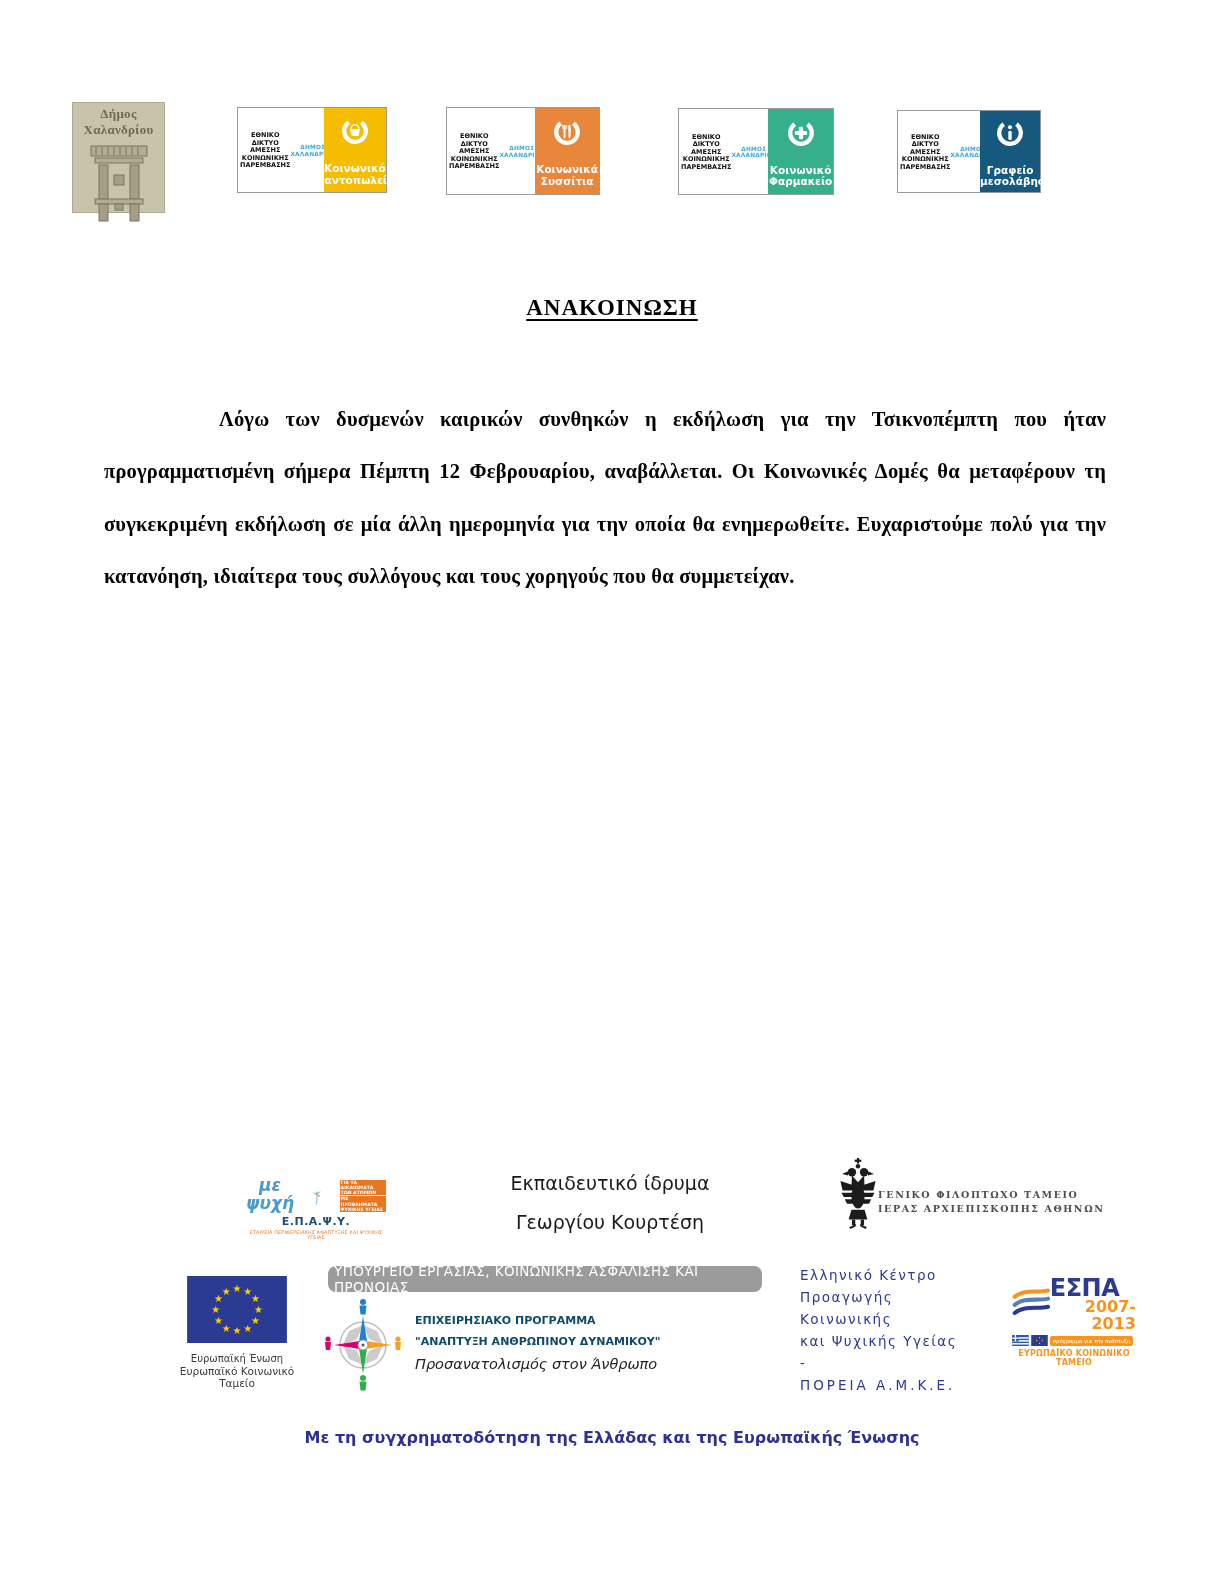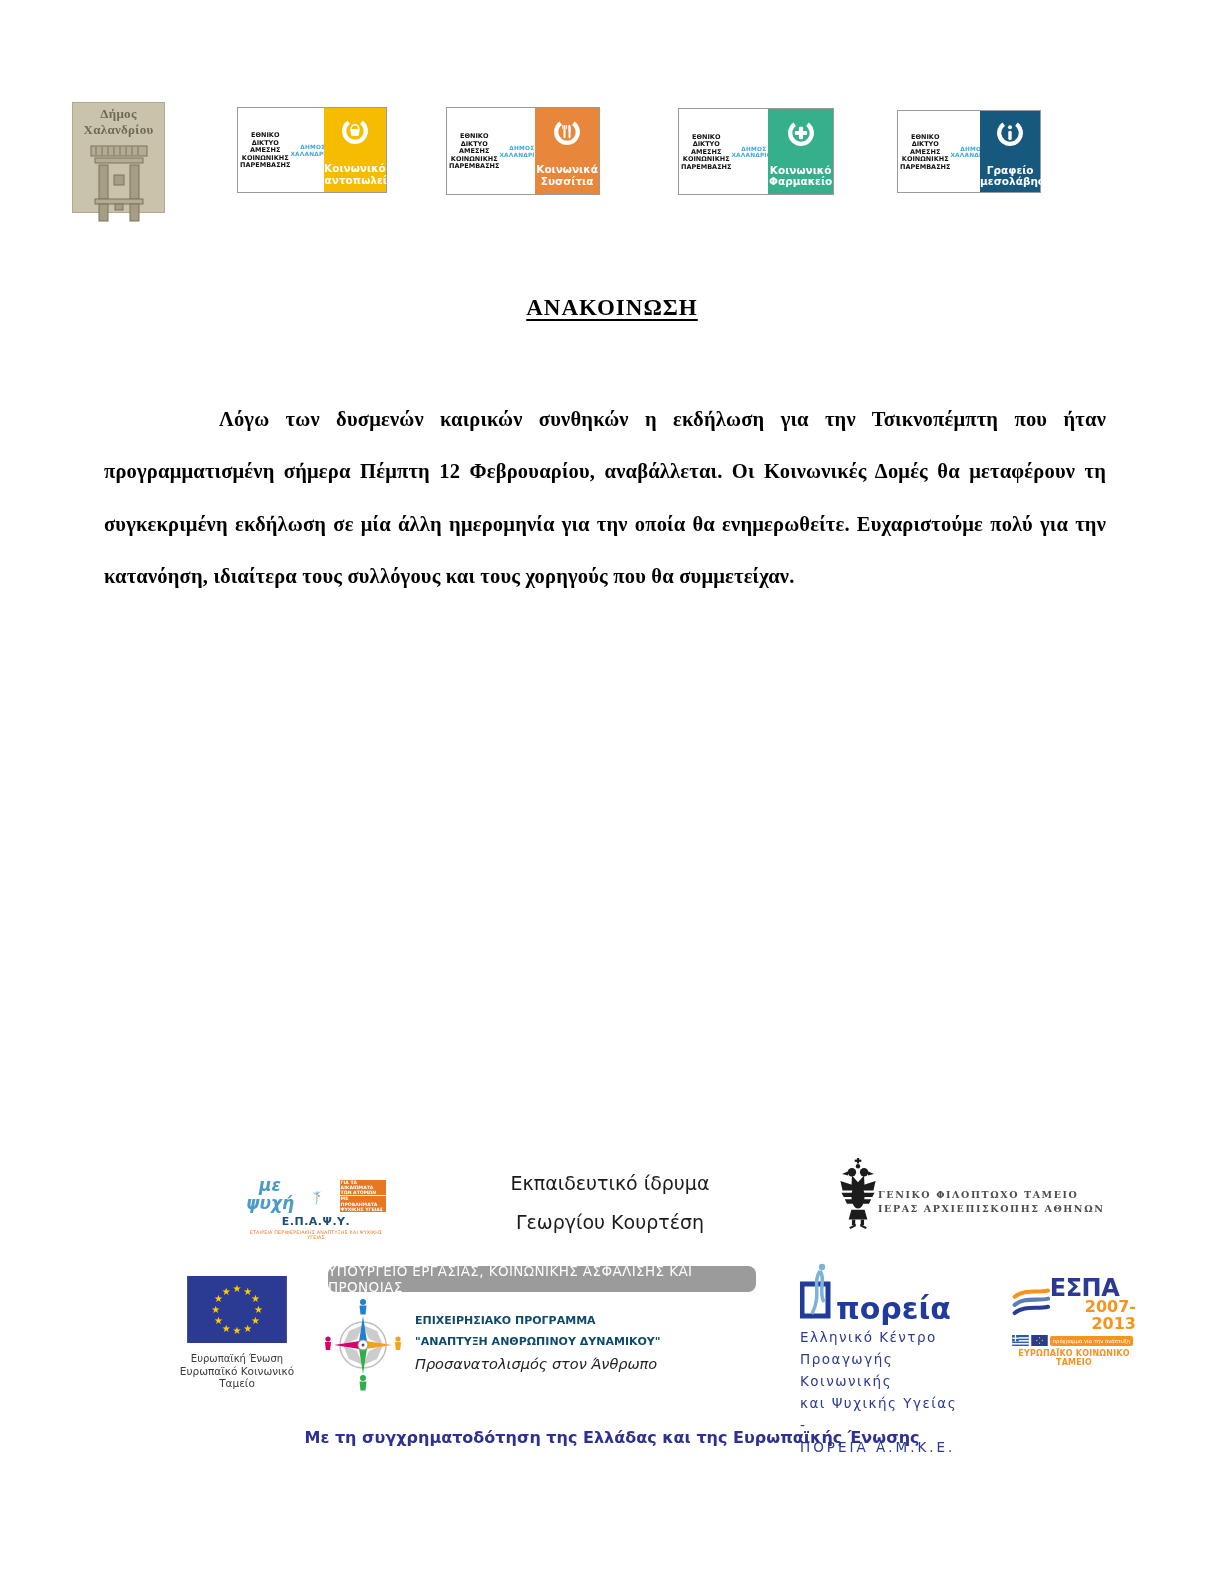--- a/index.html
+++ b/index.html
@@ -65,21 +65,21 @@
   .philoptocho{position:absolute;left:838px;top:1158px;display:flex;align-items:center;gap:0;}
   .philo-text{font-size:9.5px;line-height:14px;color:#4c4c4c;font-weight:bold;
               letter-spacing:1.6px;font-family:"DejaVu Serif",serif;}
 
   .eu-block{position:absolute;left:172px;top:1276px;width:130px;text-align:center;}
   .eu-name{font-size:10px;color:#3a3a3a;margin-top:6px;font-family:"DejaVu Sans",sans-serif;}
   .eu-fund{font-size:10.5px;color:#3a3a3a;margin-top:1px;font-family:"DejaVu Sans",sans-serif;}
 
   .ministry{position:absolute;left:328px;top:1266px;width:428px;height:26px;background:#9b9b9b;
             border-radius:8px;color:#fff;display:flex;align-items:center;justify-content:center;
-            font-size:13.5px;letter-spacing:.4px;font-family:"DejaVu Sans",sans-serif;}
+            font-size:13.5px;letter-spacing:.4px;font-family:"DejaVu Sans",sans-serif;padding-left:6px;}
 
   .compass{position:absolute;left:322px;top:1296px;}
 
   .program{position:absolute;left:415px;top:1310px;font-family:"DejaVu Sans",sans-serif;}
   .program .l1,.program .l2{font-size:11px;font-weight:bold;color:#0c4a6e;line-height:21px;}
   .program .l3{font-size:14.5px;font-style:italic;color:#222;margin-top:4px;}
 
   .poreia{position:absolute;left:800px;top:1262px;width:165px;}
   .poreia-mark{display:flex;align-items:flex-end;gap:2px;height:62px;}
   .poreia-word{font-family:"DejaVu Sans",sans-serif;font-weight:bold;font-size:30px;
@@ -341,28 +341,20 @@
     </g>
   </svg>
 
   <div class="program">
     <div class="l1">ΕΠΙΧΕΙΡΗΣΙΑΚΟ ΠΡΟΓΡΑΜΜΑ</div>
     <div class="l2">"ΑΝΑΠΤΥΞΗ ΑΝΘΡΩΠΙΝΟΥ ΔΥΝΑΜΙΚΟΥ"</div>
     <div class="l3">Προσανατολισμός στον Άνθρωπο</div>
   </div>
 
   <div class="poreia">
-    <div class="poreia-mark">
-      <svg width="34" height="62" viewBox="0 0 34 62">
-        <rect x="2" y="22" width="26" height="32" fill="none" stroke="#203a9e" stroke-width="5"></rect>
-        <circle cx="22" cy="5" r="3.2" fill="#7fb2d8"></circle>
-        <path d="M20 9 C12 20 22 32 12 52 M20 9 C26 16 18 30 24 40" fill="none" stroke="#7fb2d8" stroke-width="3.5"></path>
-      </svg>
-      <span class="poreia-word">πορεία</span>
-    </div>
     <div class="poreia-lines">
       <div>Ελληνικό Κέντρο</div>
       <div>Προαγωγής Κοινωνικής</div>
       <div>και Ψυχικής Υγείας -</div>
       <div class="caps">ΠΟΡΕΙΑ Α.Μ.Κ.Ε.</div>
     </div>
   </div>
 
   <div class="espa">
     <div class="espa-top">

